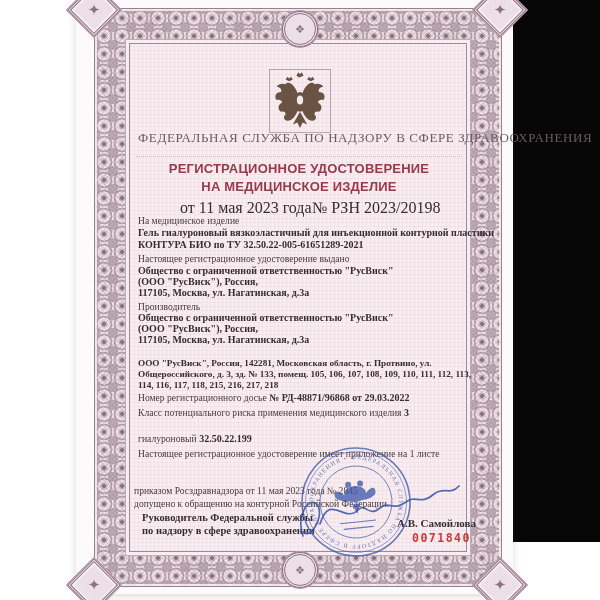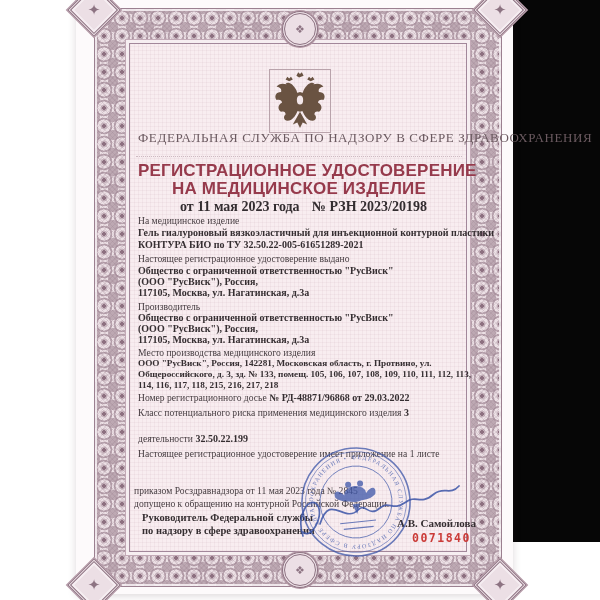--- a/index.html
+++ b/index.html
@@ -50,26 +50,26 @@
 
   
   .emblem-frame{position:absolute;left:269px;top:69px;width:60px;height:62px;
     border:1px solid #b9a3ab;display:flex;align-items:center;justify-content:center;}
 
   
   .t{position:absolute;white-space:nowrap;color:#453c40;font-size:10px;}
   .center{left:138px;width:322px;text-align:center;}
   .agency{font-size:13px;letter-spacing:.6px;color:#6b5a60;}
   .rule{position:absolute;left:136px;top:156px;width:326px;border-top:1px dotted #cdb9c1;}
-  .title{font-family:"Liberation Sans", sans-serif;font-weight:bold;font-size:17px;
+  .title{font-family:"Liberation Sans", sans-serif;font-weight:bold;font-size:13px;
          color:#963a4c;letter-spacing:.2px;}
   .b{font-weight:bold;color:#352e31;}
   .lbl{font-size:9.6px;}
   .tight{font-size:9.2px;}
-  .datebold{font-weight:bold;font-size:14px;color:#332d30;}
+  .datebold{font-weight:normal;font-size:16px;color:#332d30;}
 
   .serial{font-family:"DejaVu Sans Mono", monospace;font-weight:bold;font-size:11.5px;
           letter-spacing:1.5px;color:#cb3b38;}
 
   .stamp{position:absolute;left:288px;top:434px;width:136px;height:136px;opacity:.75;
          transform:rotate(-6deg);}
   .signature{position:absolute;left:293px;top:466px;width:170px;height:82px;opacity:.85;}
 </style>
 </head>
 <body>
@@ -138,30 +138,29 @@
   <div class="t lbl" style="left:138px;top:253px">Настоящее регистрационное удостоверение выдано</div>
   <div class="t b" style="left:138px;top:265px">Общество с ограниченной ответственностью "РусВиск"</div>
   <div class="t b" style="left:138px;top:276px">(ООО "РусВиск"), Россия,</div>
   <div class="t b" style="left:138px;top:287px">117105, Москва, ул. Нагатинская, д.3а</div>
 
   <div class="t lbl" style="left:138px;top:301px">Производитель</div>
   <div class="t b" style="left:138px;top:312px">Общество с ограниченной ответственностью "РусВиск"</div>
   <div class="t b" style="left:138px;top:323px">(ООО "РусВиск"), Россия,</div>
   <div class="t b" style="left:138px;top:334px">117105, Москва, ул. Нагатинская, д.3а</div>
 
-  <div class="t lbl" style="left:138px;top:347px">Место производства медицинского изделия</div>
   <div class="t b tight" style="left:138px;top:358px">ООО "РусВиск", Россия, 142281, Московская область, г. Протвино, ул.</div>
   <div class="t b tight" style="left:138px;top:369px">Общероссийского, д. 3, зд. № 133, помещ. 105, 106, 107, 108, 109, 110, 111, 112, 113,</div>
   <div class="t b tight" style="left:138px;top:380px">114, 116, 117, 118, 215, 216, 217, 218</div>
 
   <div class="t" style="left:138px;top:392px"><span class="lbl">Номер регистрационного досье</span> <span class="b">№ РД-48871/96868 от 29.03.2022</span></div>
 
   <div class="t" style="left:138px;top:407px"><span class="lbl">Класс потенциального риска применения медицинского изделия</span> <span class="b">3</span></div>
 
-  <div class="t" style="left:138px;top:433px"><span class="lbl">деятельности</span> <span class="b">32.50.22.199</span></div>
+  <div class="t" style="left:138px;top:433px"><span class="lbl">гиалуроновый</span> <span class="b">32.50.22.199</span></div>
 
   <div class="t lbl" style="left:138px;top:448px">Настоящее регистрационное удостоверение имеет приложение на 1 листе</div>
 
   <div class="t lbl" style="left:134px;top:485px">приказом Росздравнадзора от 11 мая 2023 года № 2845</div>
   <div class="t lbl" style="left:134px;top:498px">допущено к обращению на контурной Российской Федерации.</div>
 
   <div class="t b" style="left:142px;top:512px;font-size:10.5px">Руководитель Федеральной службы</div>
   <div class="t b" style="left:142px;top:525px;font-size:10.5px">по надзору в сфере здравоохранения</div>
   <div class="t b" style="left:397px;top:517px;font-size:11px">А.В. Самойлова</div>
 

